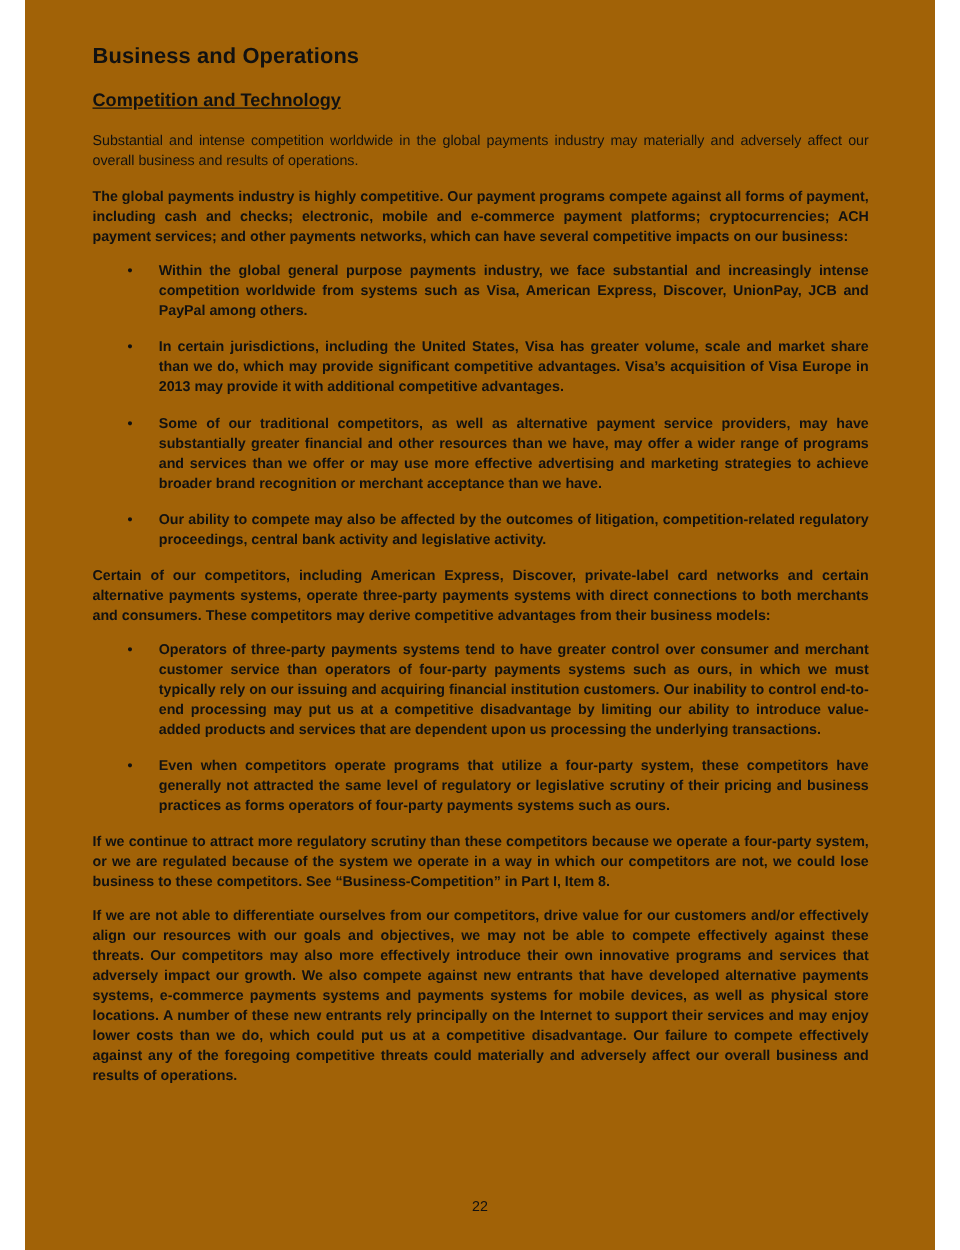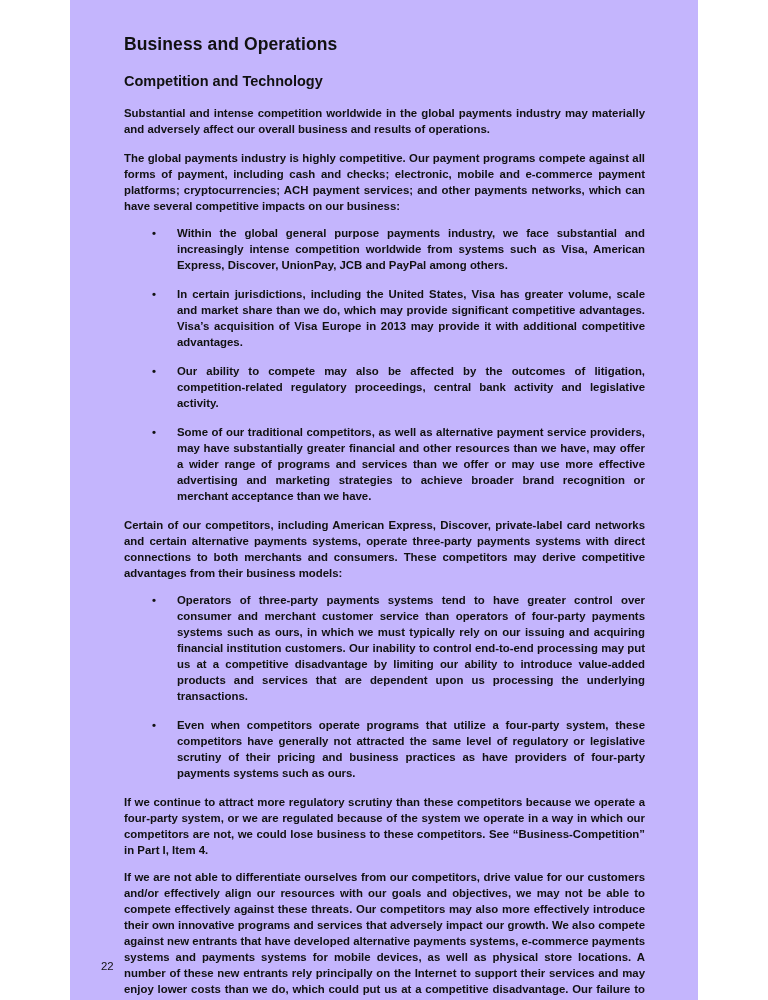--- a/index.html
+++ b/index.html
@@ -2,52 +2,53 @@
 <html><head>
 <meta charset="utf-8">
 <style>
   html, body {
     margin: 0;
     padding: 0;
     background: #ffffff;
   }
   .page {
     position: relative;
-    width: 628px;
+    width: 728px;
     height: 1000px;
     margin: 0 auto;
-    background: #c4b5fd;
+    background: #a16207;
     font-family: "Liberation Sans", sans-serif;
     color: #111111;
     box-sizing: border-box;
     overflow: hidden;
   }
   .content {
     padding: 34px 53px 0 54px;
   }
   h1.doc-title {
     font-size: 17.5px;
     font-weight: bold;
     margin: 0 0 18px 0;
     letter-spacing: 0.1px;
   }
   h2.section-heading {
     font-size: 14.5px;
     font-weight: bold;
     margin: 0 0 16px 0;
+    text-decoration: underline;
   }
   p.body-para {
     font-size: 11.4px;
     line-height: 16px;
     text-align: justify;
     margin: 0 0 11px 0;
     font-weight: bold;
   }
   p.bold-intro {
-    font-weight: bold;
+    font-weight: normal;
     margin: 0 0 13px 0;
   }
   ul.bullet-list {
     list-style: none;
     margin: 5px 0 2px 0;
     padding: 0 0 0 28px;
   }
   ul.bullet-list li {
     position: relative;
     font-size: 11.4px;
@@ -62,54 +63,53 @@
     position: absolute;
     left: 0;
     top: 0;
     font-size: 11.4px;
   }
   .page-number {
     position: absolute;
     bottom: 28px;
     left: 0;
     right: 0;
-    text-align: left;
+    text-align: center;
     font-size: 11.4px;
     color: #111111;
-    padding-left: 31px;
   }
 </style>
 </head>
 <body>
 
 <div class="page">
   <div class="content">
 
     <h1 class="doc-title">Business and Operations</h1>
 
     <h2 class="section-heading">Competition and Technology</h2>
 
     <p class="body-para bold-intro">Substantial and intense competition worldwide in the global payments industry may materially and adversely affect our overall business and results of operations.</p>
 
     <p class="body-para">The global payments industry is highly competitive.  Our payment programs compete against all forms of payment, including cash and checks; electronic, mobile and e-commerce payment platforms; cryptocurrencies; ACH payment services; and other payments networks, which can have several competitive impacts on our business:</p>
 
     <ul class="bullet-list">
       <li>Within the global general purpose payments industry, we face substantial and increasingly intense competition worldwide from systems such as Visa, American Express, Discover, UnionPay, JCB and PayPal among others.</li>
       <li>In certain jurisdictions, including the United States, Visa has greater volume, scale and market share than we do, which may provide significant competitive advantages.  Visa’s acquisition of Visa Europe in 2013 may provide it with additional competitive advantages.</li>
+      <li>Some of our traditional competitors, as well as alternative payment service providers, may have substantially greater financial and other resources than we have, may offer a wider range of programs and services than we offer or may use more effective advertising and marketing strategies to achieve broader brand recognition or merchant acceptance than we have.</li>
       <li>Our ability to compete may also be affected by the outcomes of litigation, competition-related regulatory proceedings, central bank activity and legislative activity.</li>
-      <li>Some of our traditional competitors, as well as alternative payment service providers, may have substantially greater financial and other resources than we have, may offer a wider range of programs and services than we offer or may use more effective advertising and marketing strategies to achieve broader brand recognition or merchant acceptance than we have.</li>
     </ul>
 
     <p class="body-para">Certain of our competitors, including American Express, Discover, private-label card networks and certain alternative payments systems, operate three-party payments systems with direct connections to both merchants and consumers.  These competitors may derive competitive advantages from their business models:</p>
 
     <ul class="bullet-list">
       <li>Operators of three-party payments systems tend to have greater control over consumer and merchant customer service than operators of four-party payments systems such as ours, in which we must typically rely on our issuing and acquiring financial institution customers.  Our inability to control end-to-end processing may put us at a competitive disadvantage by limiting our ability to introduce value-added products and services that are dependent upon us processing the underlying transactions.</li>
-      <li>Even when competitors operate programs that utilize a four-party system, these competitors have generally not attracted the same level of regulatory or legislative scrutiny of their pricing and business practices as have providers of four-party payments systems such as ours.</li>
+      <li>Even when competitors operate programs that utilize a four-party system, these competitors have generally not attracted the same level of regulatory or legislative scrutiny of their pricing and business practices as forms operators of four-party payments systems such as ours.</li>
     </ul>
 
-    <p class="body-para">If we continue to attract more regulatory scrutiny than these competitors because we operate a four-party system, or we are regulated because of the system we operate in a way in which our competitors are not, we could lose business to these competitors.  See “Business-Competition” in Part I, Item 4.</p>
+    <p class="body-para">If we continue to attract more regulatory scrutiny than these competitors because we operate a four-party system, or we are regulated because of the system we operate in a way in which our competitors are not, we could lose business to these competitors.  See “Business-Competition” in Part I, Item 8.</p>
 
     <p class="body-para">If we are not able to differentiate ourselves from our competitors, drive value for our customers and/or effectively align our resources with our goals and objectives, we may not be able to compete effectively against these threats.  Our competitors may also more effectively introduce their own innovative programs and services that adversely impact our growth.  We also compete against new entrants that have developed alternative payments systems, e-commerce payments systems and payments systems for mobile devices, as well as physical store locations.  A number of these new entrants rely principally on the Internet to support their services and may enjoy lower costs than we do, which could put us at a competitive disadvantage.  Our failure to compete effectively against any of the foregoing competitive threats could materially and adversely affect our overall business and results of operations.</p>
 
   </div>
 
   <div class="page-number">22</div>
 </div>
 
 </body></html>

